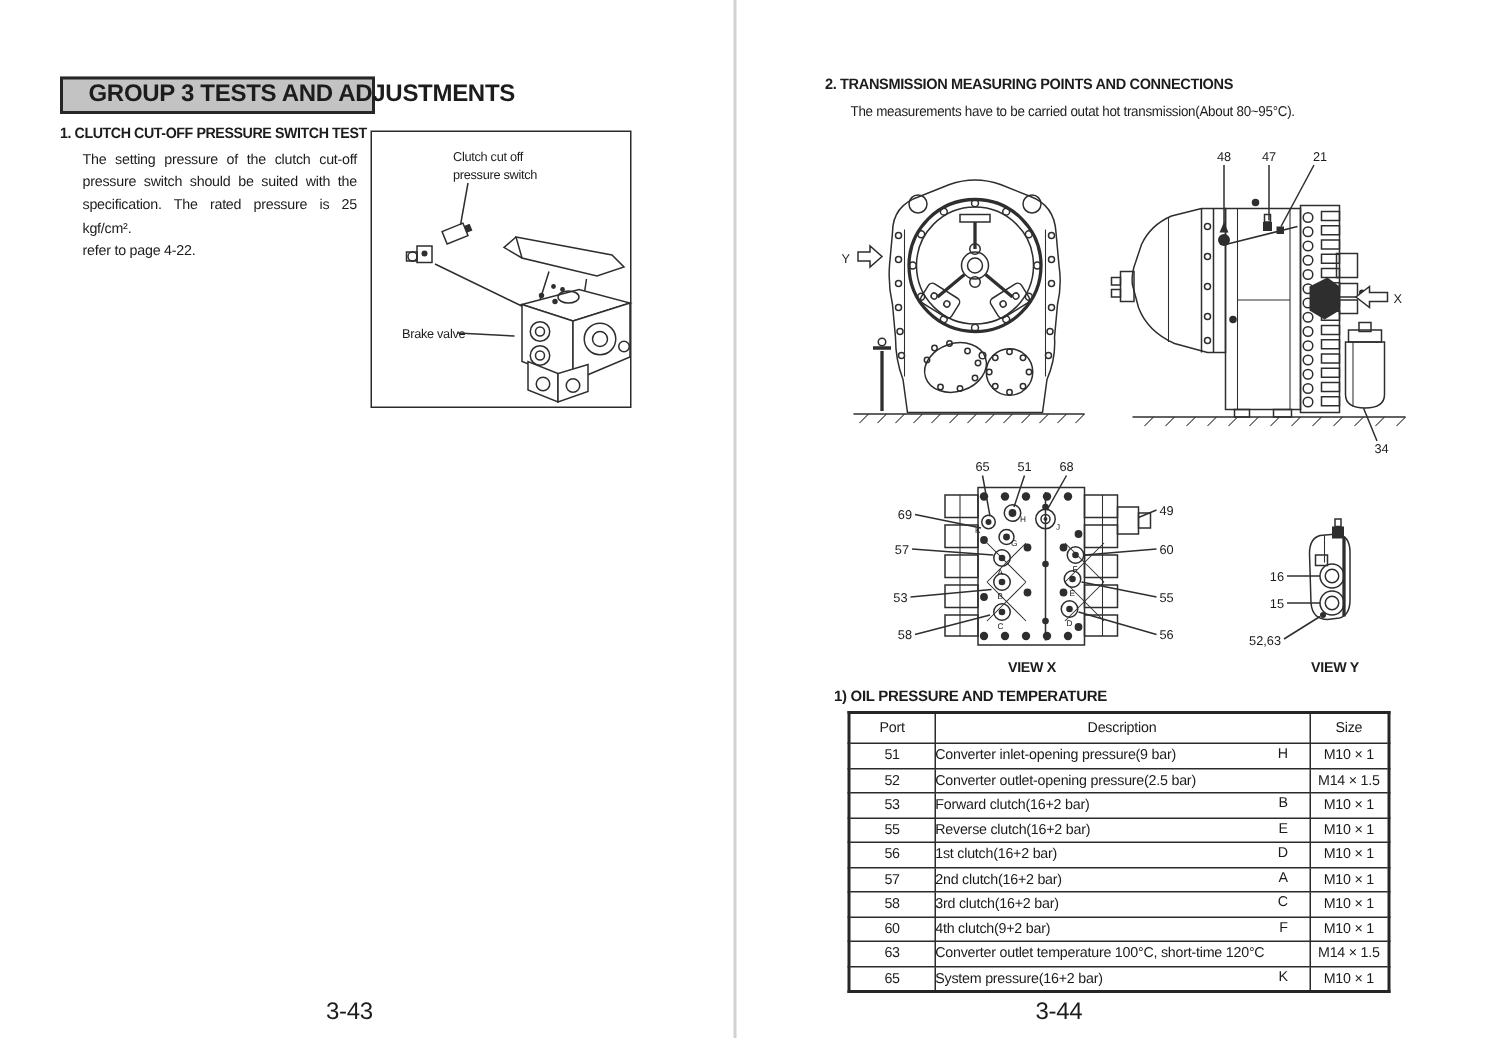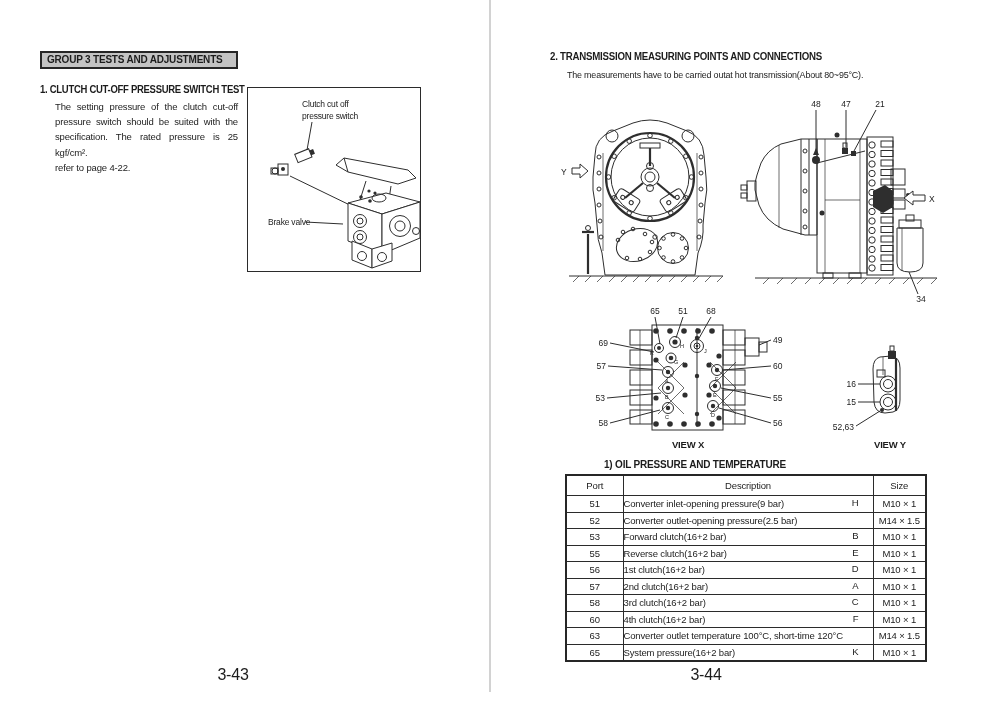--- a/index.html
+++ b/index.html
@@ -2,37 +2,37 @@
 <html><head>
 <meta charset="utf-8">
 <style>
   html,body{margin:0;padding:0;}
   body{width:994px;height:701px;background:#fff;position:relative;overflow:hidden;
        font-family:"Liberation Sans",sans-serif;color:#1c1c1c;}
   .abs{position:absolute;}
   .divider{left:489px;top:0;width:2px;height:692px;background:#d2d2d2;}
   
   .group-hdr{left:40px;top:51px;width:186px;background:#c3c3c3;border:2px solid #262626;
-             font-weight:bold;font-size:10px;letter-spacing:-0.2px;padding:1px 3px 2px 5px;white-space:nowrap;}
+             font-weight:bold;font-size:16px;letter-spacing:-0.2px;padding:1px 3px 2px 17px;white-space:nowrap;}
   .sec1-hdr{left:40px;top:84px;font-weight:bold;font-size:10px;letter-spacing:-0.3px;
             transform:scaleX(0.95);transform-origin:0 0;white-space:nowrap;}
   .para{left:55px;top:99px;width:183px;font-size:9.5px;letter-spacing:-0.15px;}
   .pline{line-height:15.2px;text-align:justify;text-align-last:justify;}
   .pline.last{text-align-last:left;}
   .figbox{left:247px;top:87px;width:174px;height:185px;border:1.5px solid #2b2b2b;box-sizing:border-box;}
   .pagenum{top:666px;width:60px;text-align:center;font-size:16px;letter-spacing:-0.2px;}
   .pagenum.left{left:203px;} .pagenum.right{left:676px;}
   
   .sec2-hdr{left:550px;top:51px;font-weight:bold;font-size:10px;letter-spacing:-0.25px;
             transform:scaleX(0.97);transform-origin:0 0;white-space:nowrap;}
   .sec2-body{left:567px;top:69px;font-size:9.5px;letter-spacing:-0.2px;transform:scaleX(0.94);
              transform-origin:0 0;white-space:nowrap;}
   .fig1{left:555px;top:95px;width:390px;height:212px;}
   .fig2{left:580px;top:300px;width:380px;height:155px;}
-  .tbl-caption{left:556px;top:459px;font-weight:bold;font-size:10px;letter-spacing:-0.2px;white-space:nowrap;margin-left:48px;}
+  .tbl-caption{left:556px;top:459px;font-weight:bold;font-size:10px;letter-spacing:-0.2px;white-space:nowrap;}
   table.ports{left:565px;top:474px;border-collapse:collapse;table-layout:fixed;
               font-size:9.5px;letter-spacing:-0.15px;position:absolute;border:2px solid #262626;}
   table.ports th,table.ports td{border:1px solid #2b2b2b;padding:0;height:15.5px;overflow:hidden;white-space:nowrap;}
   table.ports th{font-weight:normal;height:19px;text-align:center;margin-top:11px;}
   col.c-port{width:57px;} col.c-desc{width:250px;} col.c-size{width:53px;}
   td.port,td.size{text-align:center;}
   td.desc{padding-left:8px;position:relative;}
   td.desc .point{position:absolute;right:14px;top:1px;}
   
   svg{font-family:inherit;display:block;}
@@ -479,21 +479,21 @@
       <td class="desc"><span>2nd clutch(16+2 bar)</span><span class="point">A</span></td>
       <td class="size">M10 × 1</td>
     </tr>
     <tr>
       <td class="port">58</td>
       <td class="desc"><span>3rd clutch(16+2 bar)</span><span class="point">C</span></td>
       <td class="size">M10 × 1</td>
     </tr>
     <tr>
       <td class="port">60</td>
-      <td class="desc"><span>4th clutch(16+2 bar)</span><span class="point">F</span></td>
+      <td class="desc"><span>4th clutch(9+2 bar)</span><span class="point">F</span></td>
       <td class="size">M10 × 1</td>
     </tr>
     <tr>
       <td class="port">63</td>
       <td class="desc"><span>Converter outlet temperature 100°C, short-time 120°C</span><span class="point"></span></td>
       <td class="size">M14 × 1.5</td>
     </tr>
     <tr>
       <td class="port">65</td>
       <td class="desc"><span>System pressure(16+2 bar)</span><span class="point">K</span></td>

